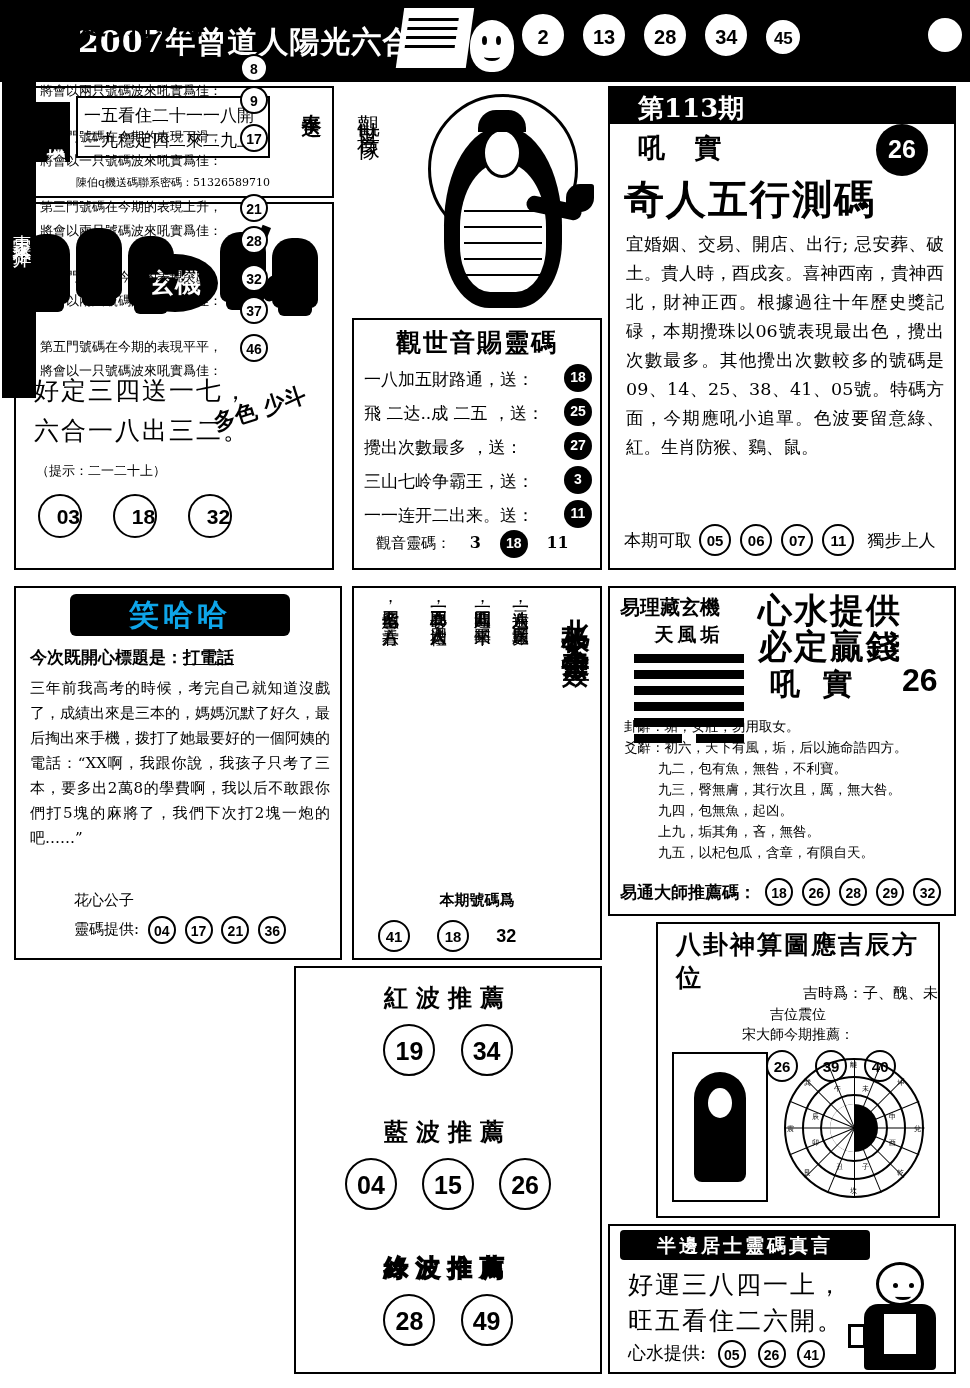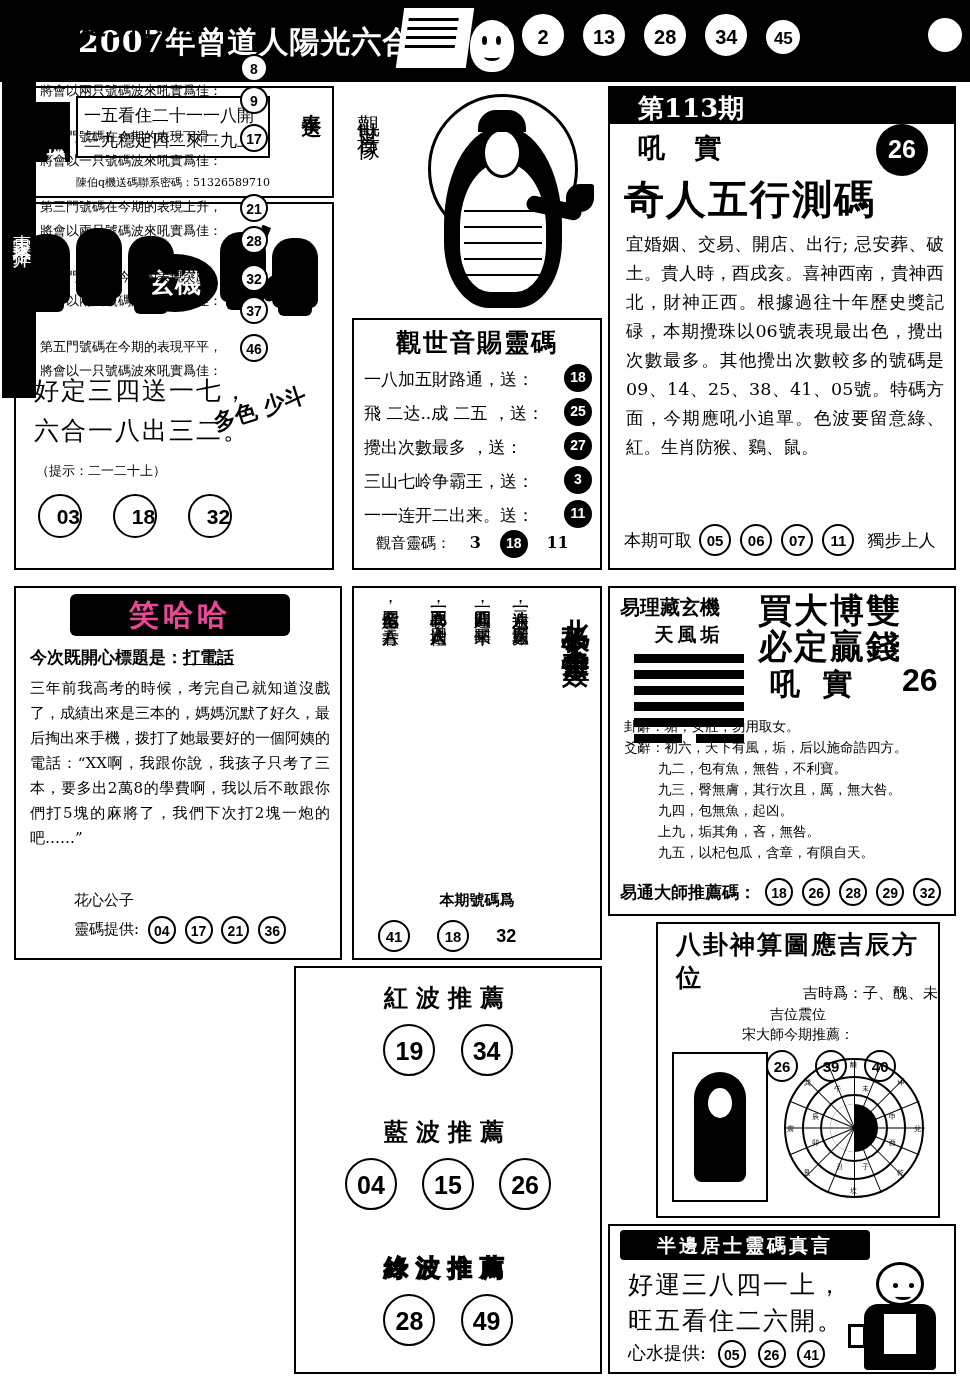--- a/index.html
+++ b/index.html
@@ -163,21 +163,21 @@
   #p113 .body{position:absolute;left:16px;top:142px;width:318px;font-size:17.5px;line-height:29px;font-family:"DejaVu Serif",serif;text-align:justify;}
   #p113 .footrow{position:absolute;left:14px;bottom:12px;width:320px;}
   #p113 .footrow .lab{font-size:17px;font-family:"DejaVu Serif",serif;vertical-align:middle;}
   #p113 .footrow .ball{margin:0 2px;vertical-align:middle;}
   #p113 .footrow .rt{font-size:17px;font-family:"DejaVu Serif",serif;vertical-align:middle;margin-left:6px;}
 
   
   #story { left:14px; top:586px; width:328px; height:374px; }
   #story .hd{
     position:absolute;left:54px;top:6px;width:220px;height:42px;
-    background:#000;color:#ec4899;font-size:30px;font-weight:bold;text-align:center;
+    background:#000;color:#0ea5e9;font-size:30px;font-weight:bold;text-align:center;
     line-height:42px;font-family:"DejaVu Serif",serif;letter-spacing:4px;
     border-radius:6px;
   }
   #story .sub{position:absolute;left:14px;top:58px;font-size:17px;font-family:"DejaVu Serif",serif;font-weight:bold;}
   #story .sub .u{text-decoration:underline;}
   #story .para{position:absolute;left:14px;top:88px;width:300px;font-size:15px;line-height:25px;font-family:"DejaVu Serif",serif;text-align:justify;}
   #story .sign{position:absolute;left:58px;bottom:48px;font-size:15px;font-family:"DejaVu Serif",serif;}
   #story .prov{position:absolute;left:58px;bottom:14px;font-size:15px;font-family:"DejaVu Serif",serif;}
   #story .prov .ball{margin-left:4px;vertical-align:middle;}
 
@@ -439,21 +439,21 @@
     <div class="foot">本期號碼爲</div>
     <div class="balls">
       <span class="ball w b32">41</span>
       <span class="ball w b32">18</span>
       <span class="plain">32</span>
     </div>
   </div>
 
   <div class="box" id="yili">
     <div class="t1">易理藏玄機</div>
-    <div class="big1">買大博雙</div>
+    <div class="big1">心水提供</div>
     <div class="big2">必定贏錢</div>
     <div class="big3">吼 實</div>
     <div class="num26">26</div>
     <div class="gua">
       <div class="nm">天風垢</div>
       <div class="lines">
         <div class="ln solid"></div>
         <div class="ln solid"></div>
         <div class="ln solid"></div>
         <div class="ln solid"></div>

